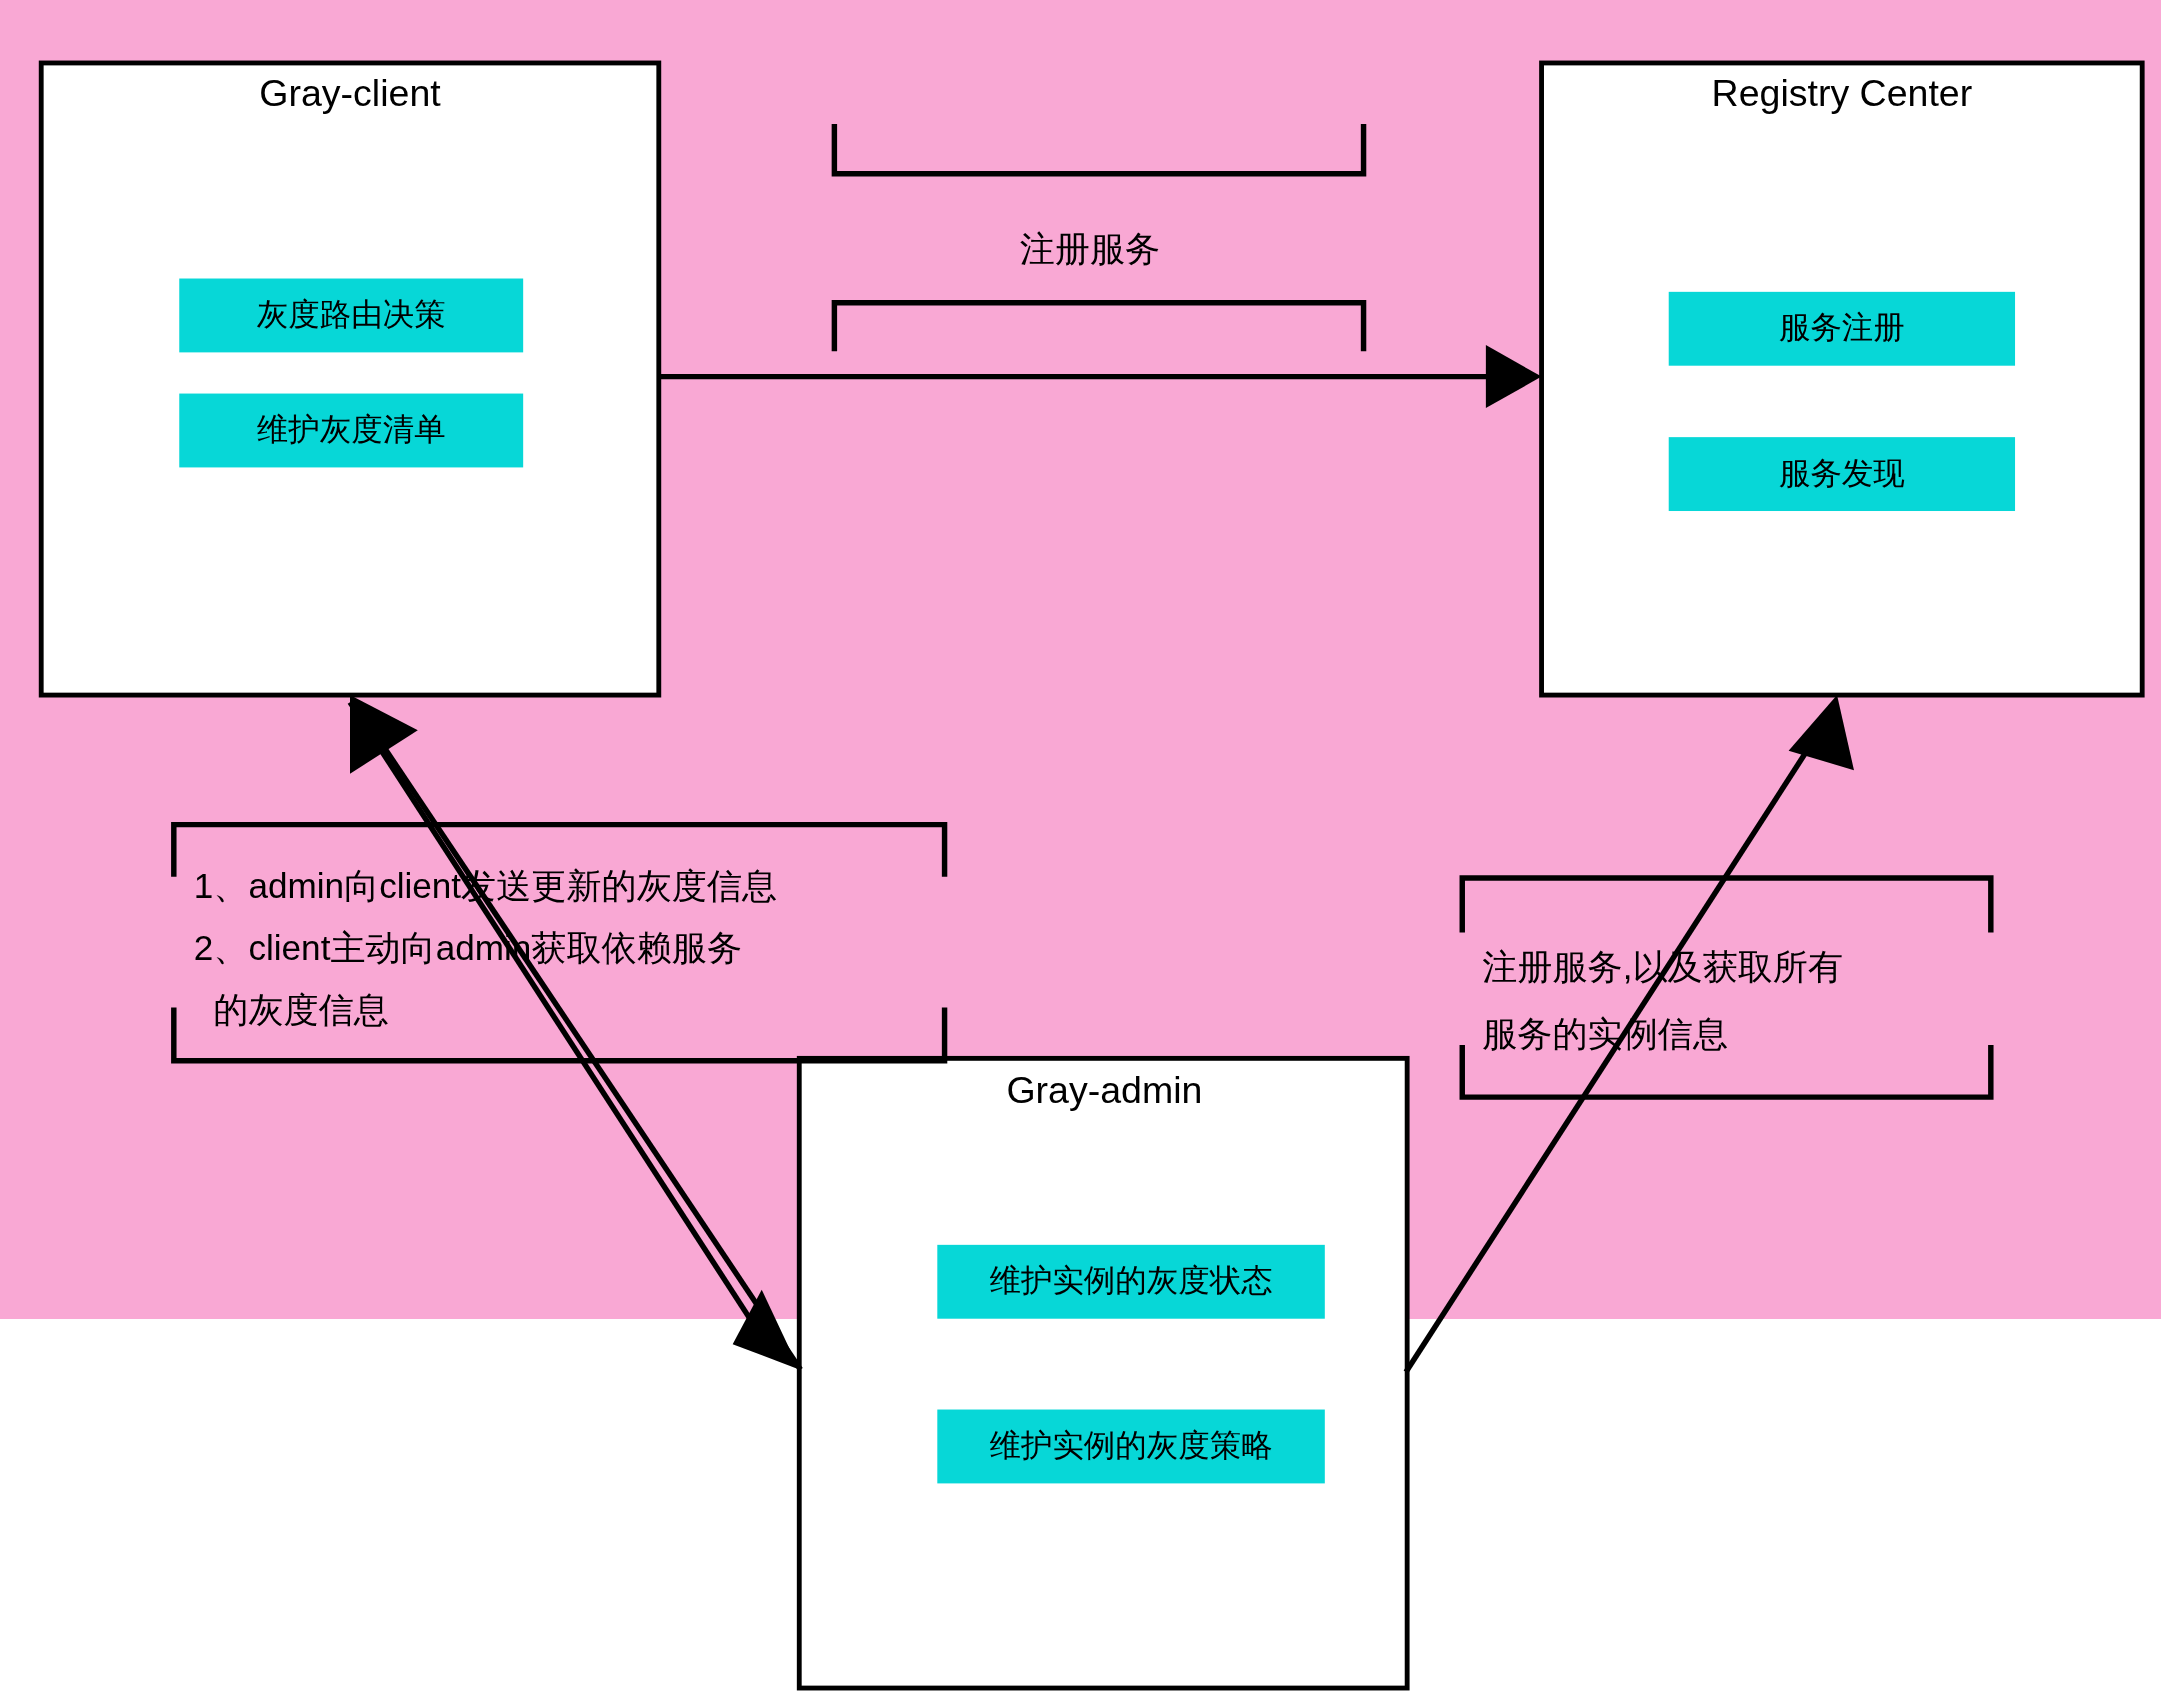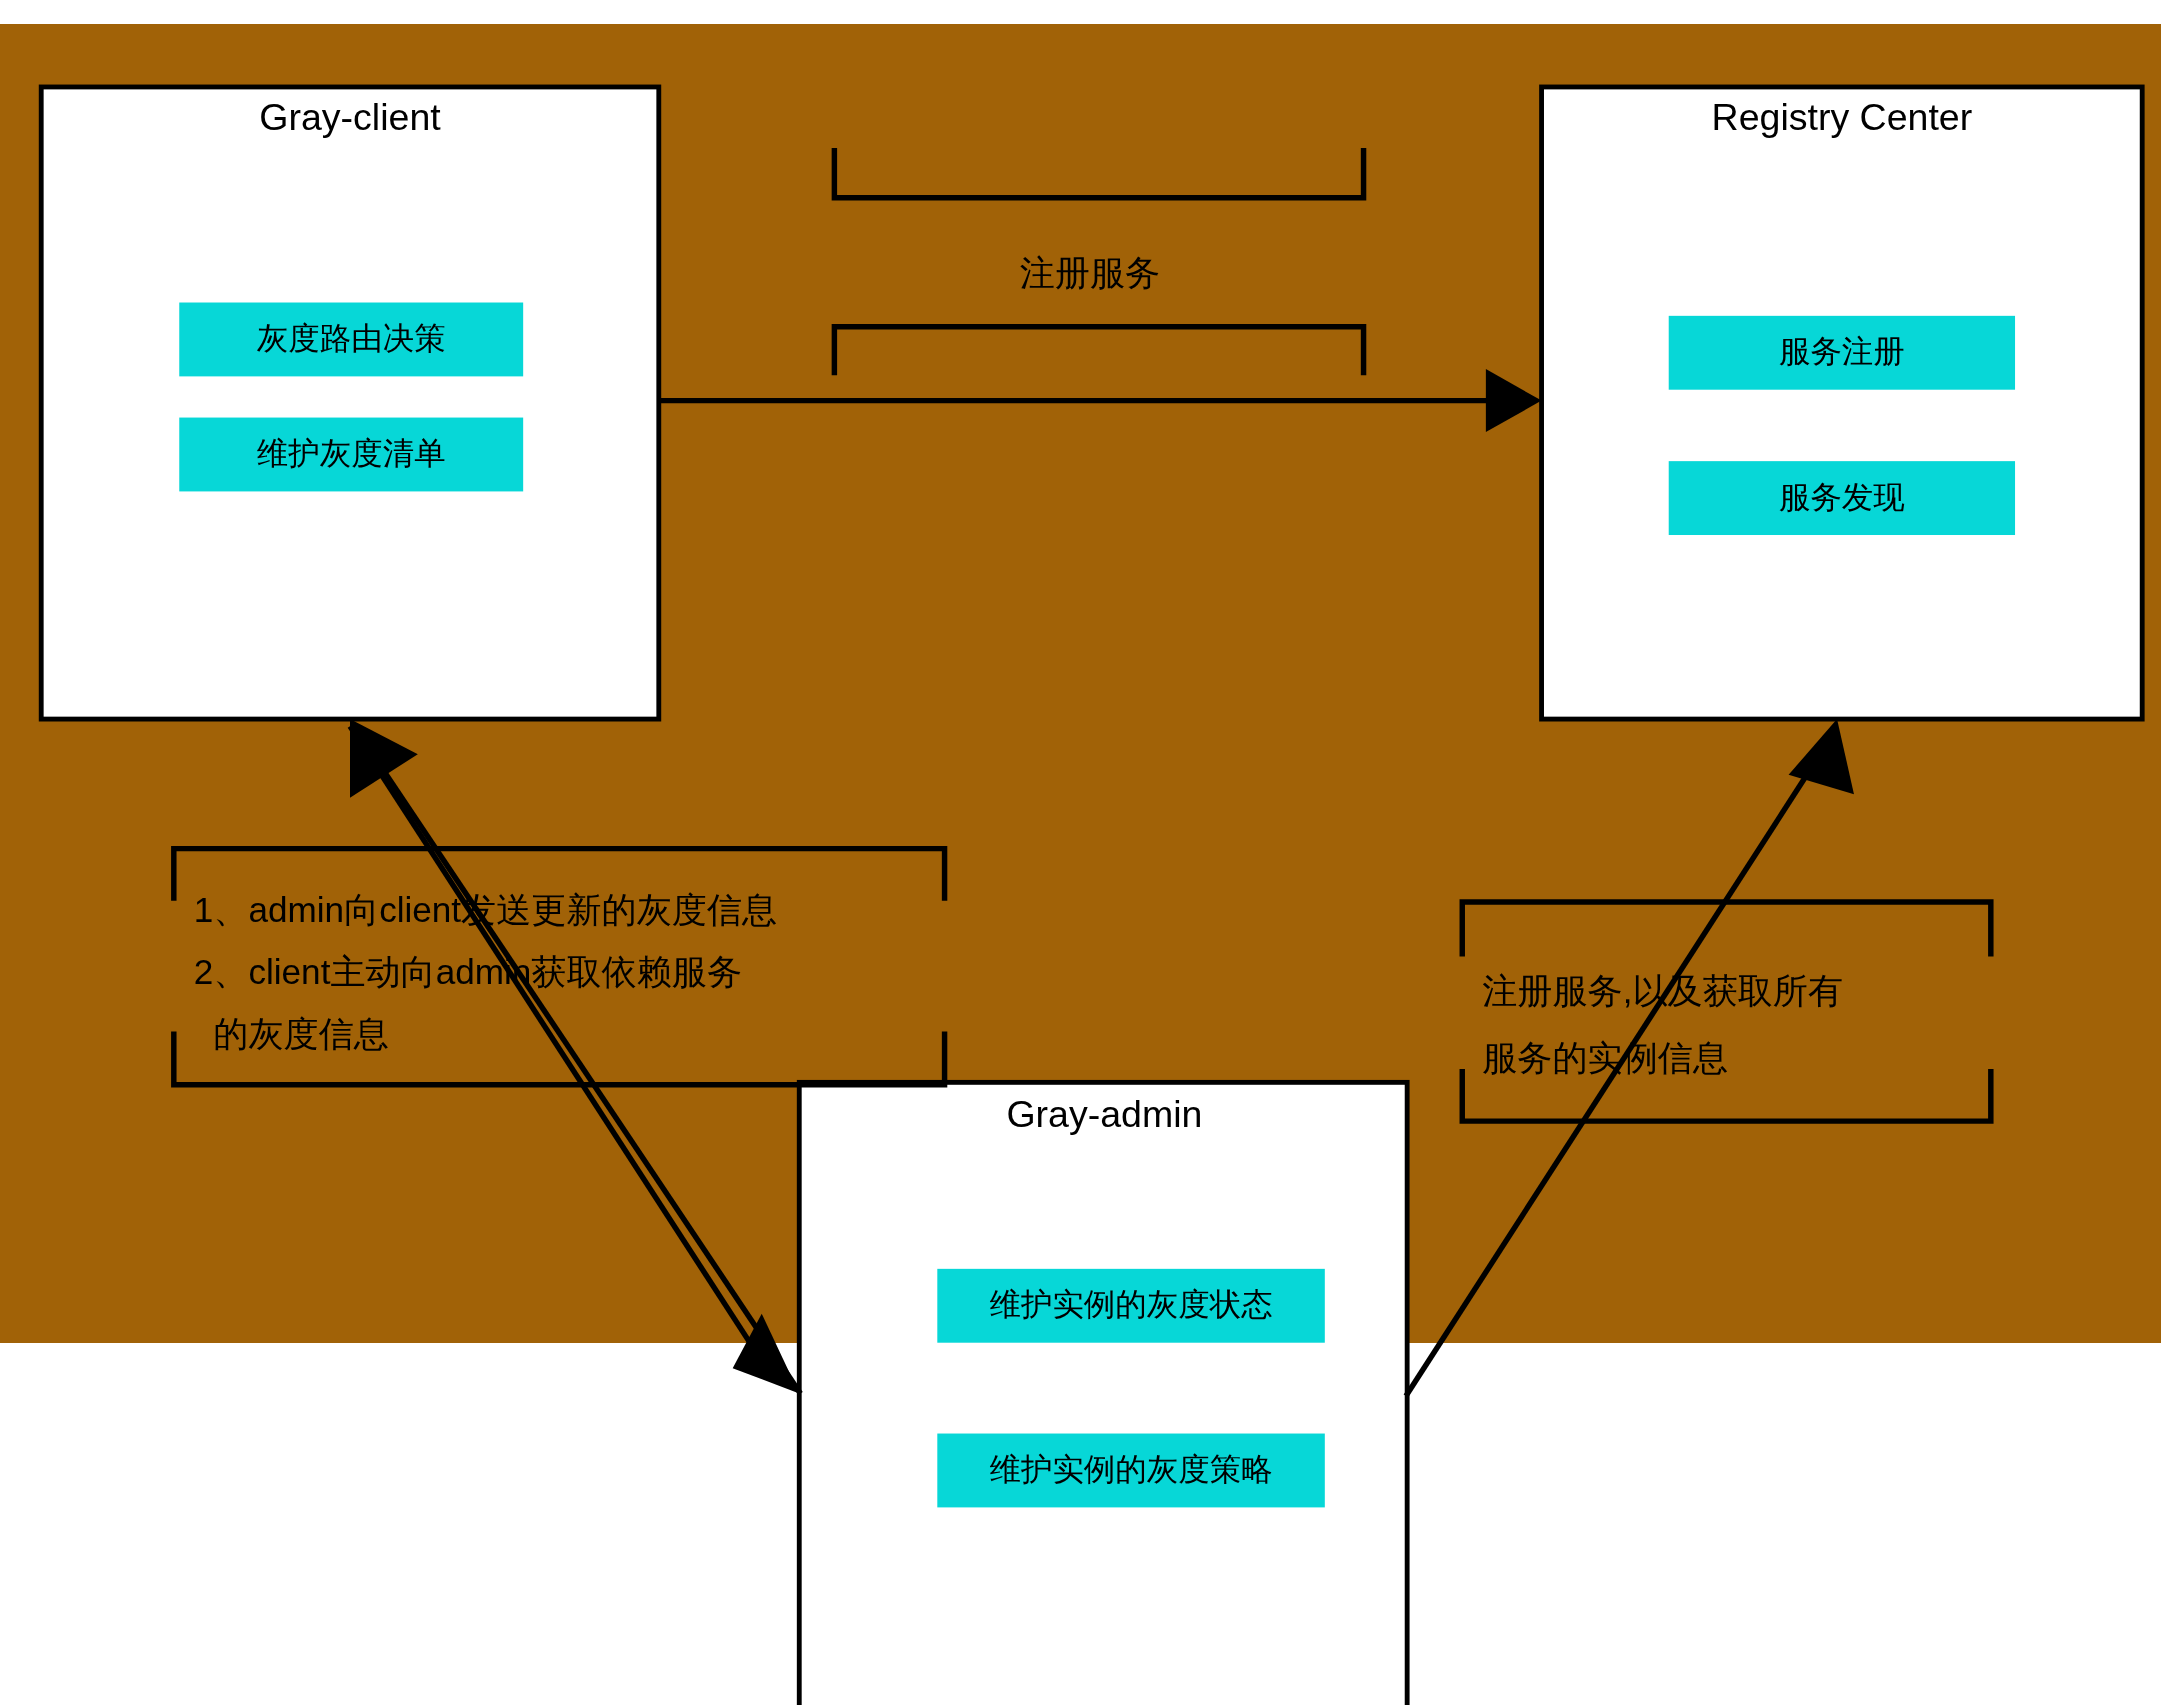--- a/index.html
+++ b/index.html
@@ -10,22 +10,21 @@
   body {
     width: 2161px;
     height: 1705px;
     font-family: "Liberation Sans", sans-serif;
     overflow: hidden;
   }
   #diagram-root {
     position: relative;
     width: 2161px;
     height: 1319px;
-    background: #a16207;
-    margin-top: 24px;
+    background: #f9a8d4;
   }
   svg.diagram-canvas {
     position: absolute;
     top: 0;
     left: 0;
     width: 2161px;
     height: 1705px;
   }
   .node-box {
     fill: #ffffff;

